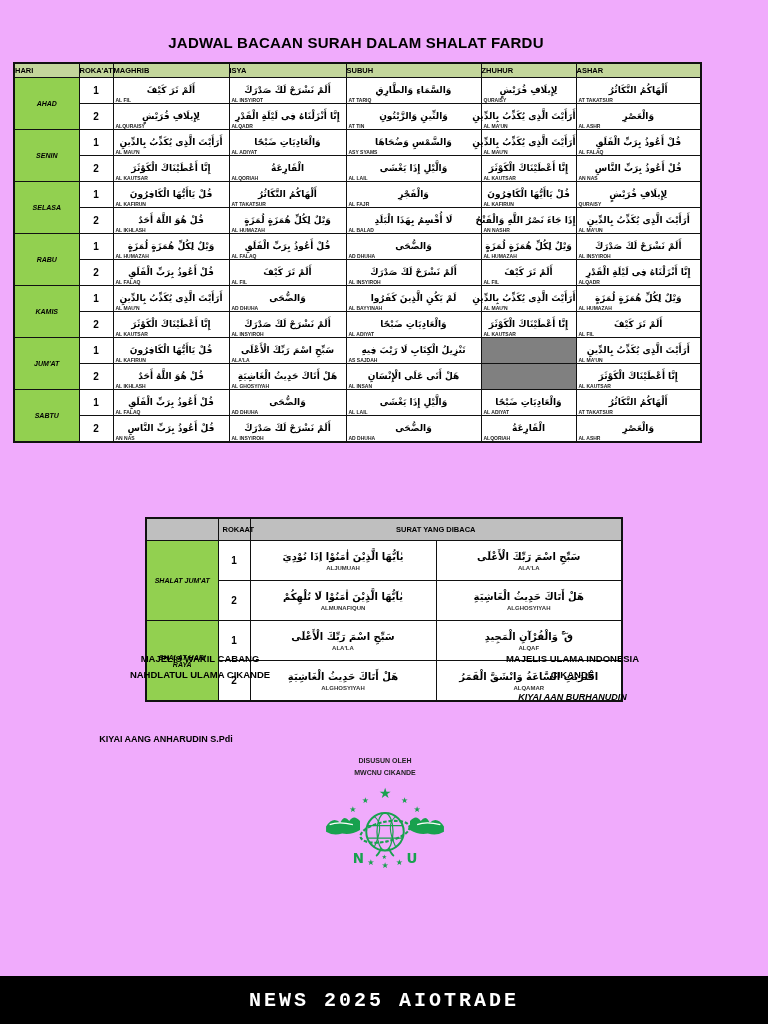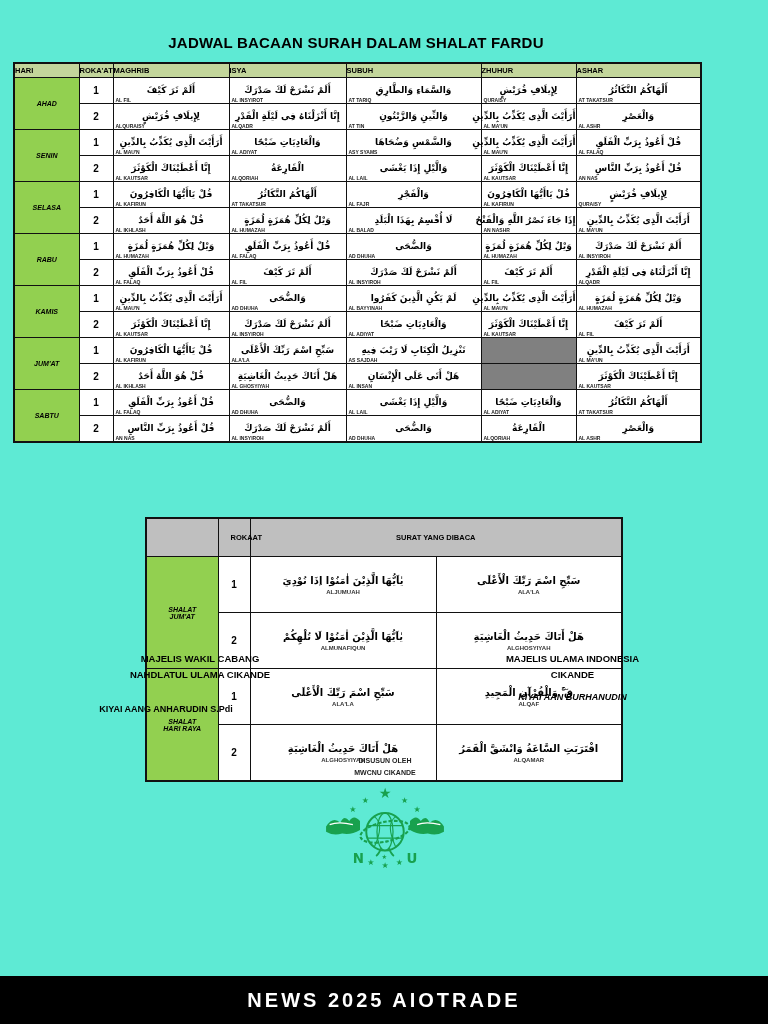--- a/index.html
+++ b/index.html
@@ -1,16 +1,16 @@
 <!DOCTYPE html>
 <html><head>
 <meta charset="utf-8">
 <style>
   html,body{margin:0;padding:0;background:#fff;}
-  .page{position:relative;width:768px;height:1024px;background:#5eead4;overflow:hidden;
+  .page{position:relative;width:768px;height:1024px;background:#f0abfc;overflow:hidden;
         font-family:"Liberation Sans","DejaVu Sans",sans-serif;color:#000;}
   
   .page-title{position:absolute;left:0;top:34px;width:712px;text-align:center;
               font-size:15px;font-weight:bold;letter-spacing:.2px;}
   .section-title{position:absolute;left:145px;top:526px;width:476px;text-align:center;
                  font-size:15px;font-weight:bold;}
   
   .tbl-wrap{position:absolute;left:13px;top:62px;}
   table{border-collapse:collapse;table-layout:fixed;}
   #main-table{width:687px;border:2px solid #111;}
@@ -21,40 +21,40 @@
   td.rak{font-size:10px;font-weight:bold;text-align:center;background:#fff;}
   td.sc{position:relative;background:#fff;text-align:center;vertical-align:middle;}
   td.blocked{background:#808080;}
   .ar{font-family:"DejaVu Sans",sans-serif;font-size:9px;font-weight:bold;white-space:nowrap;
       line-height:17px;direction:rtl;}
   .lbl{position:absolute;left:2px;bottom:0px;font-size:5px;font-weight:bold;color:#222;
        white-space:nowrap;letter-spacing:0;}
   
   .tbl2-wrap{position:absolute;left:145px;top:517px;}
   #jumat-table{width:476px;border:2px solid #111;}
-  #jumat-table th,#jumat-table td{border:1px solid #111;padding:12px;}
+  #jumat-table th,#jumat-table td{border:1px solid #111;padding:4px;}
   #jumat-table th{height:13px;background:#bfbfbf;font-size:7.5px;font-weight:bold;text-align:center;}
   #jumat-table td{height:31px;text-align:center;vertical-align:middle;}
   td.grp{background:#92d050;font-size:7px;font-weight:bold;font-style:italic;text-align:center;}
   #jumat-table .ar{font-size:10px;line-height:14px;}
   .lbl2{display:block;font-size:6px;font-weight:bold;color:#333;line-height:8px;}
   
   .org{position:absolute;font-size:9.5px;font-weight:bold;text-align:center;line-height:16px;}
   .org-left{left:95px;top:651px;width:210px;}
   .org-right{left:465px;top:651px;width:215px;}
   .sig{position:absolute;font-size:9px;font-weight:bold;text-align:center;}
-  .sig-left{left:60px;top:704px;width:212px;}
+  .sig-left{left:60px;top:734px;width:212px;}
   .sig-right{left:465px;top:692px;width:215px;font-style:italic;}
   .compiled{position:absolute;left:309px;top:755px;width:152px;text-align:center;
             font-size:7px;font-weight:bold;line-height:12px;color:#222;}
   .logo-wrap{position:absolute;left:322px;top:780px;width:126px;height:100px;}
   
   .bottom-bar{position:absolute;left:0;top:976px;width:768px;height:48px;background:#000;
               display:flex;align-items:center;justify-content:center;}
-  .bottom-bar span{color:#fff;font-family:Liberation Sans, sans-serif;font-weight:bold;
+  .bottom-bar span{color:#fff;font-family:Liberation Mono, monospace;font-weight:bold;
                    font-size:20px;letter-spacing:3px;}
 </style>
 </head>
 <body>
 
 <div class="page">
 
   <div class="page-title">JADWAL BACAAN SURAH DALAM SHALAT FARDU</div>
 
   <div class="tbl-wrap">

